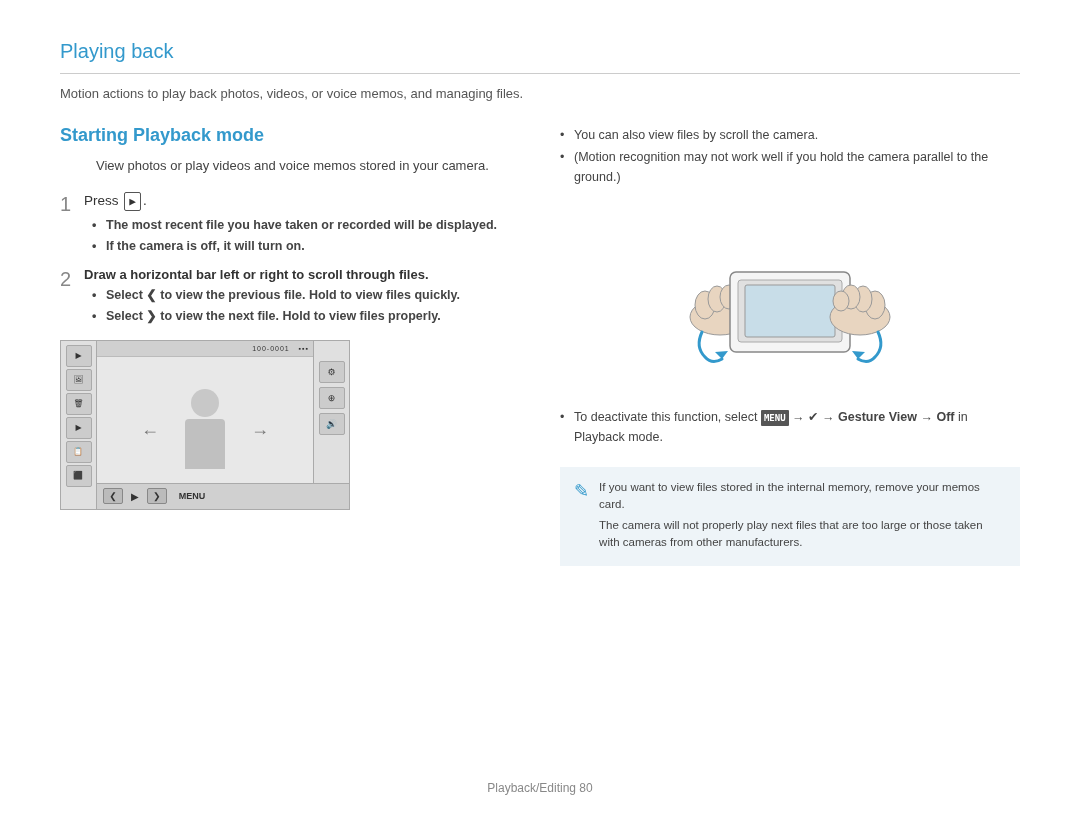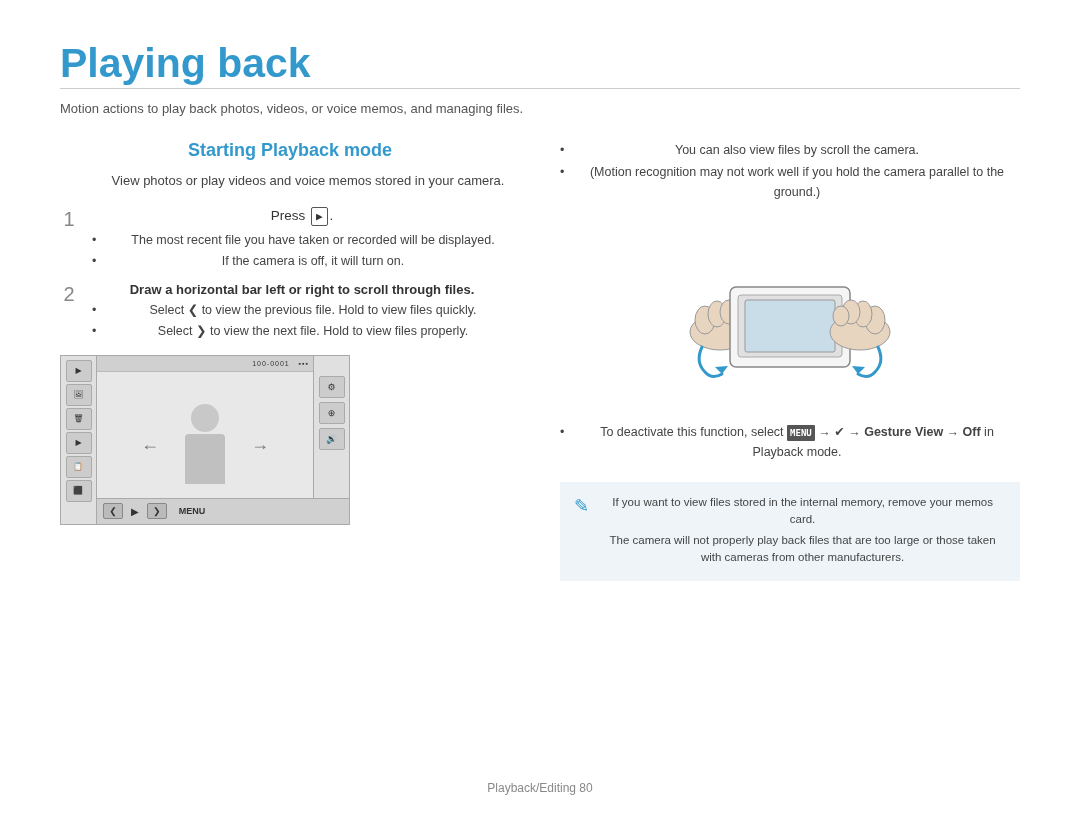--- a/index.html
+++ b/index.html
@@ -11,39 +11,38 @@
       position: relative;
       overflow: hidden;
       color: #333333;
       font-size: 14px;
     }
     .page-container {
       padding: 40px 60px 40px 60px;
       max-width: 1080px;
     }
     .page-title {
-      font-size: 41px;
-      font-weight: bold;
+      font-size: 20px;
+      font-weight: normal;
       color: #3399cc;
-      margin-bottom: 1px;
+      margin-bottom: 10px;
     }
     .page-divider {
       border: none;
       border-top: 1px solid #cccccc;
       margin-bottom: 12px;
     }
     .page-subtitle {
       font-size: 13px;
       color: #555555;
       margin-bottom: 24px;
     }
     .two-col {
       display: flex;
       gap: 40px;
-      text-align: center;
     }
     .left-col {
       flex: 1;
       min-width: 0;
     }
     .right-col {
       flex: 1;
       min-width: 0;
     }
     .section-heading {
@@ -96,20 +95,21 @@
       padding-left: 8px;
       margin-top: 4px;
     }
     .bullet-list li {
       font-size: 12.5px;
       color: #444444;
       line-height: 1.5;
       padding-left: 14px;
       position: relative;
       margin-bottom: 2px;
+      font-weight: bold;
     }
     .bullet-list li::before {
       content: '•';
       position: absolute;
       left: 0;
       color: #444;
     }
     .step2-bold {
       font-size: 13px;
       font-weight: bold;
@@ -457,20 +457,20 @@
             <span class="gesture-bold">Gesture View → Off</span>
             in Playback mode.
           </li>
         </ul>
       </div>
 
       <div class="note-box">
         <span class="note-icon">✎</span>
         <div class="note-content">
           <p>If you want to view files stored in the internal memory, remove your memos card.</p>
-          <p>The camera will not properly play back files that are too large or those taken with cameras from other manufacturers.</p>
+          <p>The camera will not properly play next files that are too large or those taken with cameras from other manufacturers.</p>
         </div>
       </div>
     </div>
   </div>
 </div>
 
 <div class="page-footer">Playback/Editing  80</div>
 
 </body></html>

